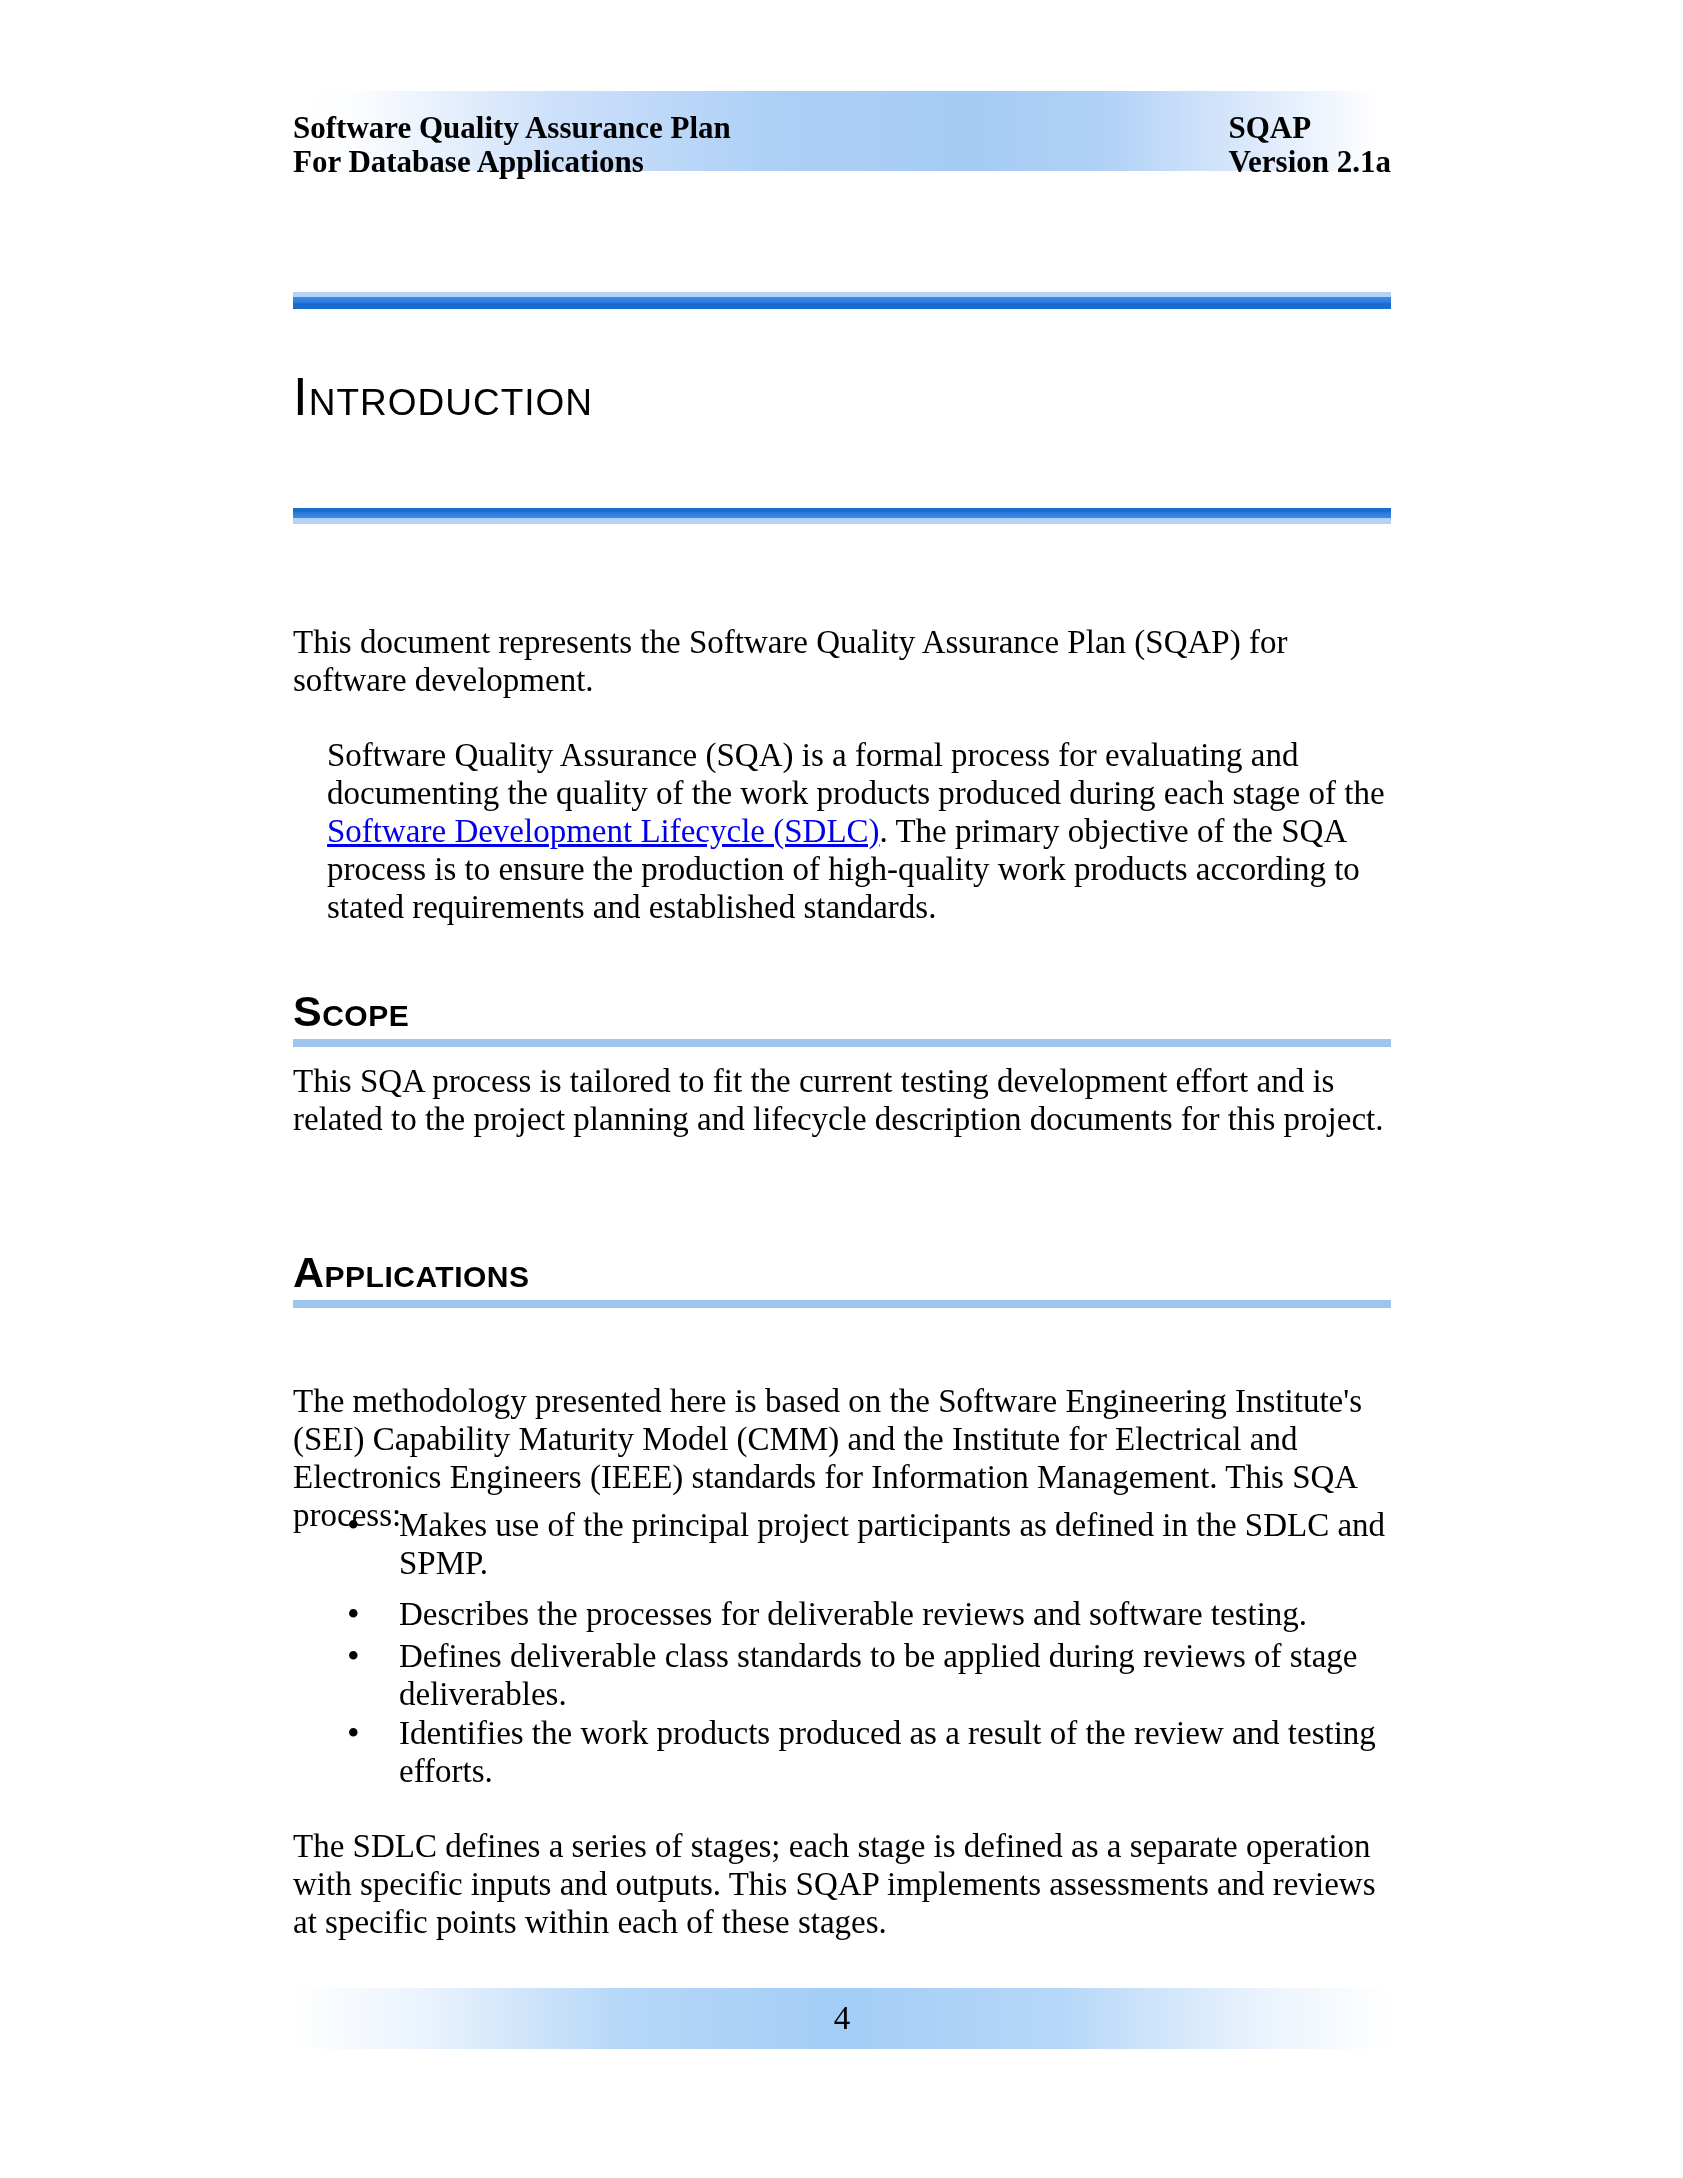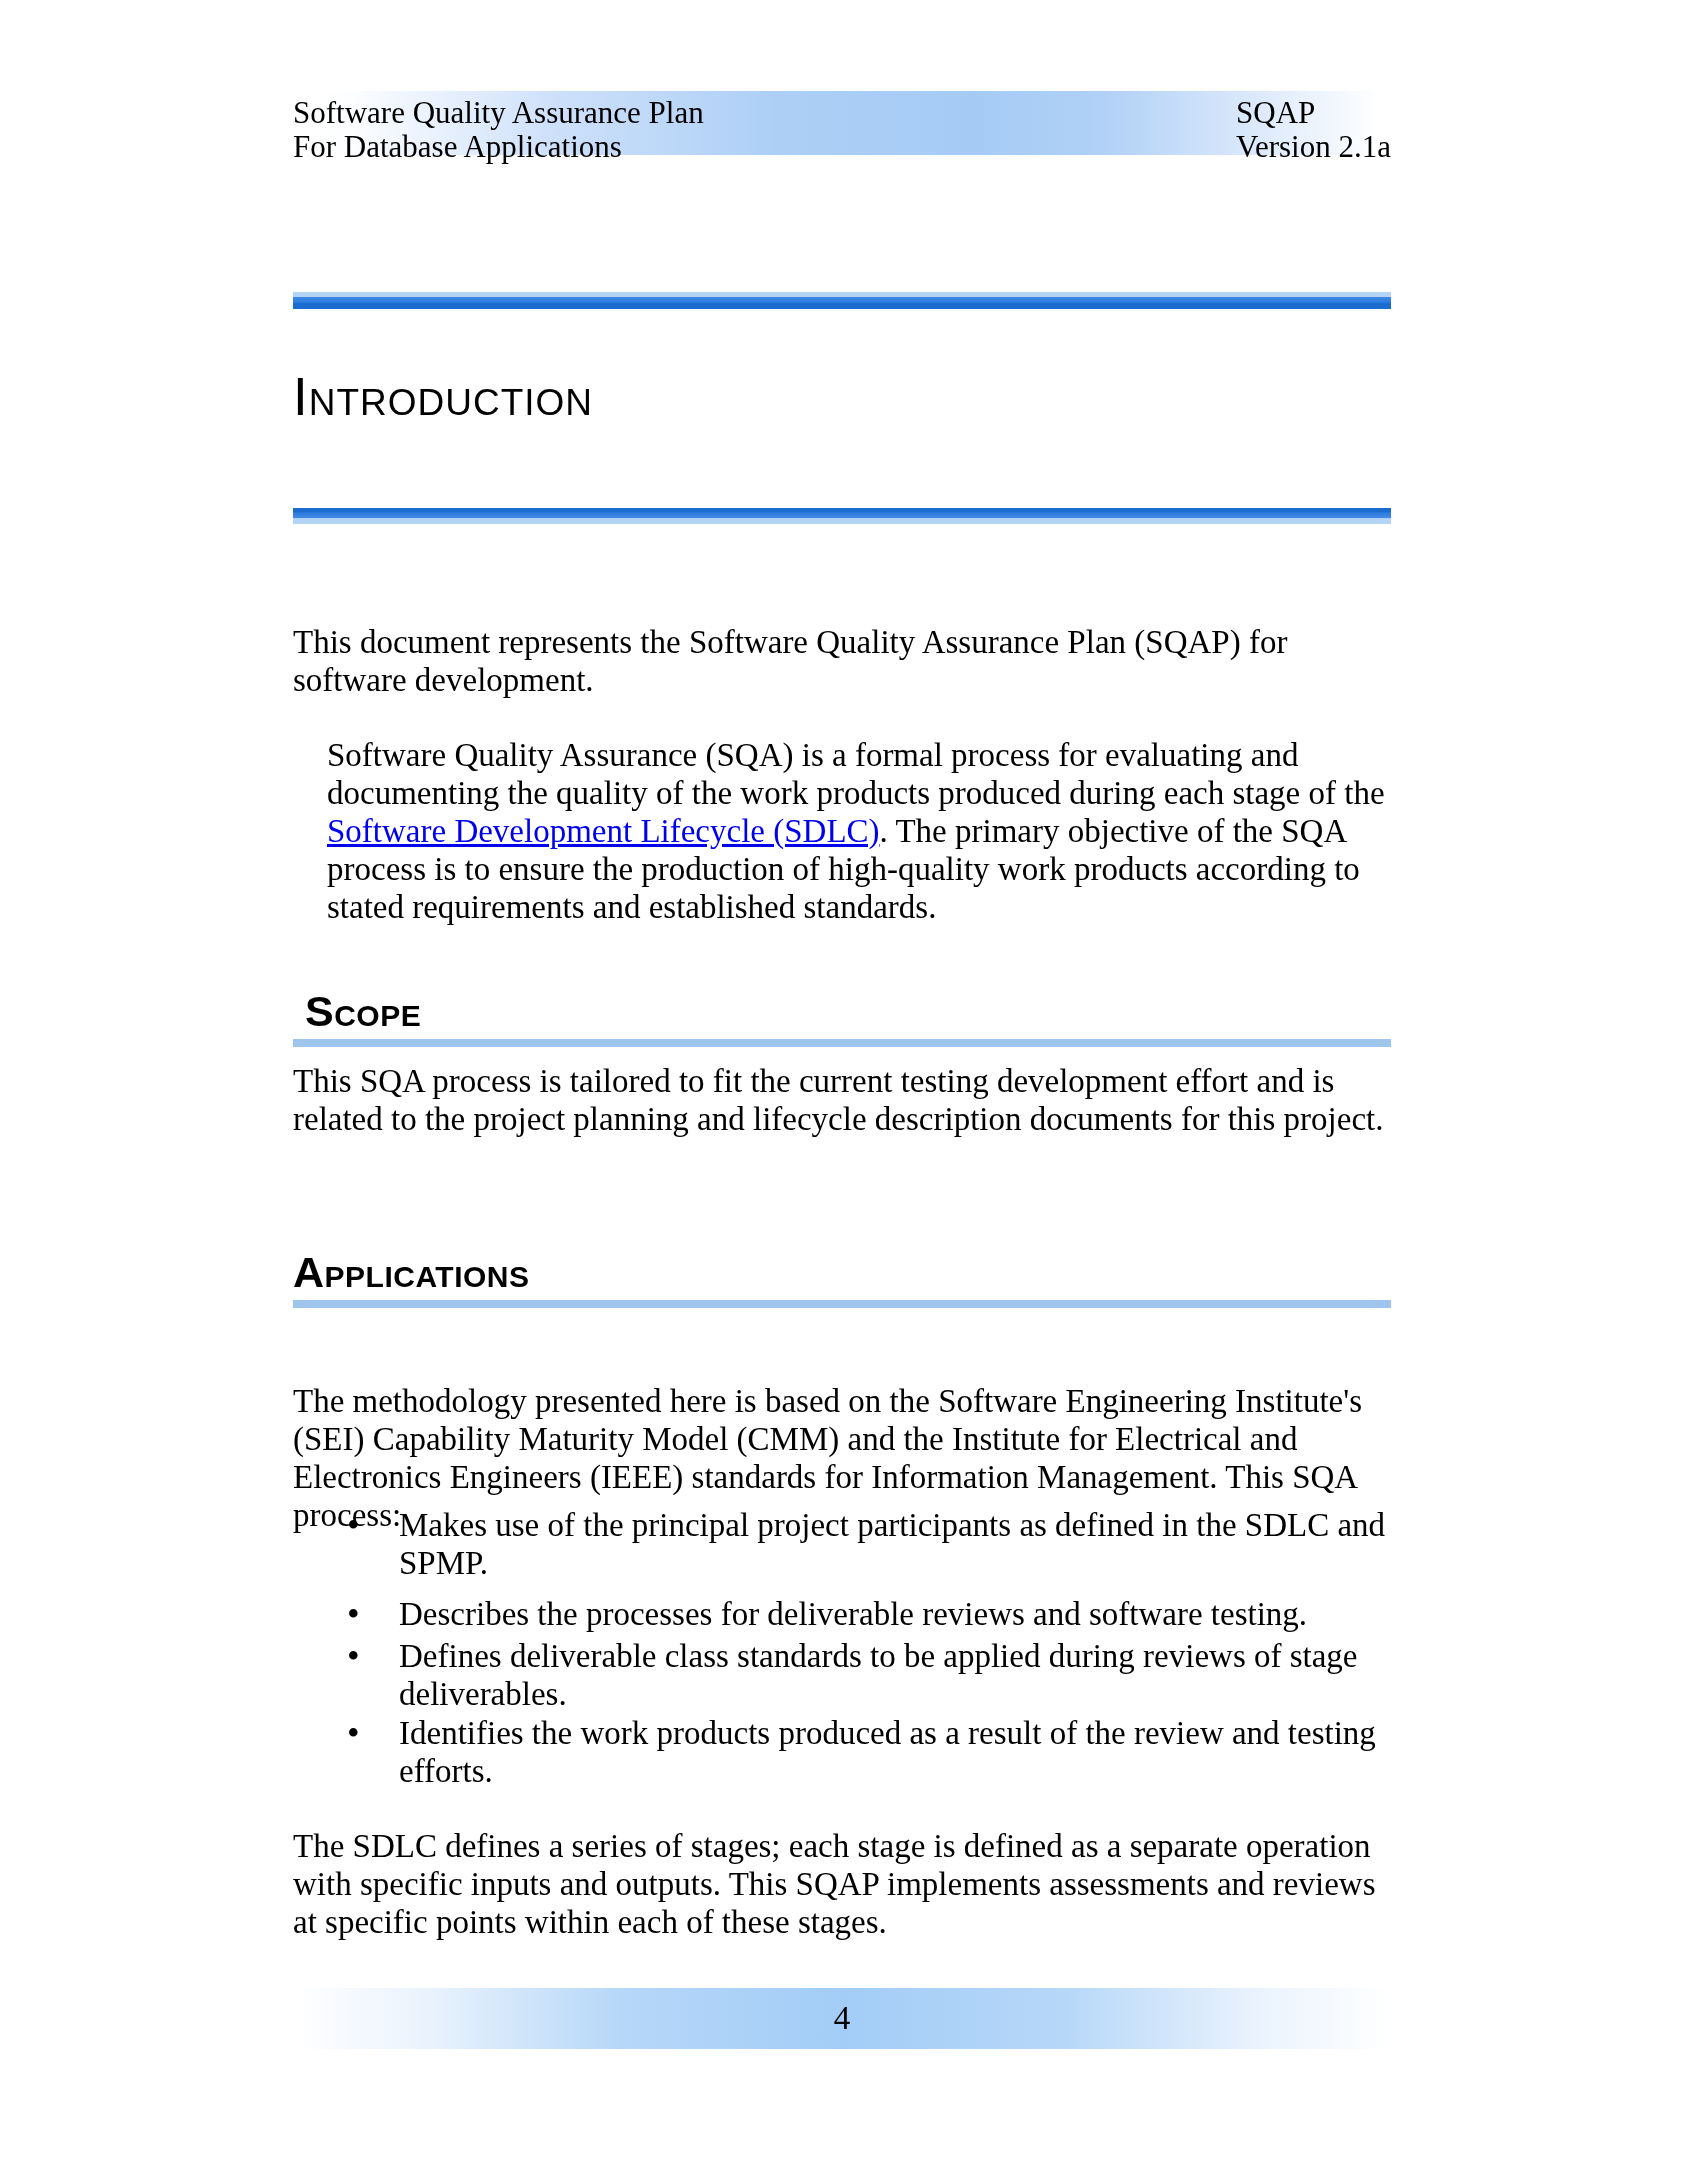--- a/index.html
+++ b/index.html
@@ -2,23 +2,23 @@
 <html><head>
 <meta charset="utf-8">
 <style>
   html,body{margin:0;padding:0;background:#ffffff;}
   body{width:1683px;height:2178px;font-family:"Liberation Serif",serif;color:#000000;}
   .page{position:relative;width:1683px;height:2178px;background:#ffffff;overflow:hidden;}
   .abs{position:absolute;}
 
   
   .header-band{
-    left:293px;top:91px;width:1098px;height:64px;
+    left:293px;top:91px;width:1098px;height:80px;
     background:linear-gradient(90deg,#ffffff 0%,#fdfeff 5%,#cde0fa 24%,#adcff6 44%,#a5cbf5 62%,#b1d1f6 74%,#ddeafc 88%,#ffffff 99%);
-    display:flex;justify-content:space-between;box-sizing:border-box;padding-top:5px;
+    display:flex;justify-content:space-between;box-sizing:border-box;padding-top:20px;font-weight:bold;
   }
   .header-col{font-size:31px;line-height:34px;white-space:pre;}
   .header-left{text-align:left;}
   .header-right{text-align:left;}
 
   
   .bar-top{
     left:293px;top:292px;width:1098px;height:17px;
     background:linear-gradient(180deg,#b4d4f6 0%,#b4d4f6 28%,#4189e4 28%,#2e7cdf 60%,#1a6dcf 68%,#1a6dcf 100%);
   }
@@ -30,21 +30,21 @@
   .h1{
     left:293px;top:370px;width:1098px;
     font-family:"Liberation Sans",sans-serif;font-weight:normal;
     font-variant:small-caps;font-size:53px;line-height:53px;letter-spacing:1px;
   }
   .h2{
     left:293px;width:1098px;
     font-family:"Liberation Sans",sans-serif;font-weight:bold;
     font-variant:small-caps;font-size:43px;line-height:43px;letter-spacing:0.5px;
   }
-  .h2-scope{top:990px;margin-left:12px;}
+  .h2-scope{top:990px;}
   .h2-method{top:1251px;}
   .rule{left:293px;width:1098px;height:8px;background:#9ec5ec;}
   .rule-scope{top:1039px;}
   .rule-method{top:1300px;}
 
   .para{left:293px;width:1098px;font-size:33px;line-height:38px;}
   .p1{top:623px;}
   .p2{top:736px;margin-left:34px;}
   .p-scope{top:1062px;}
   .p-method{top:1382px;}

